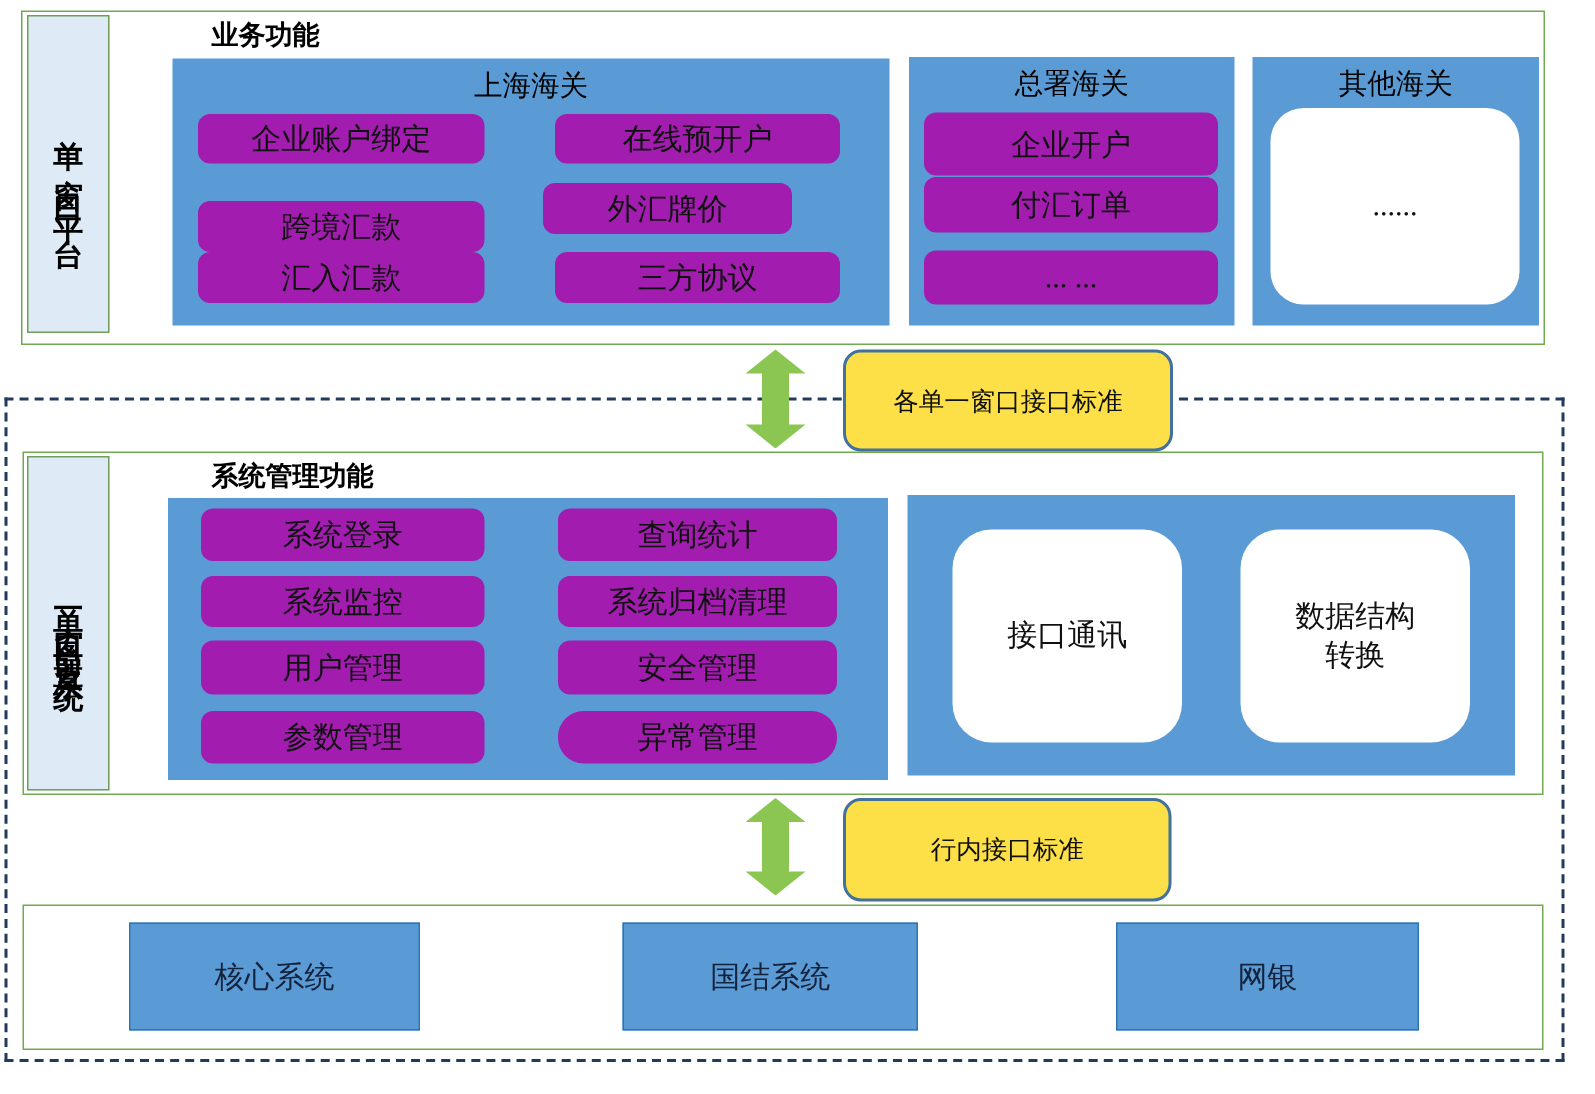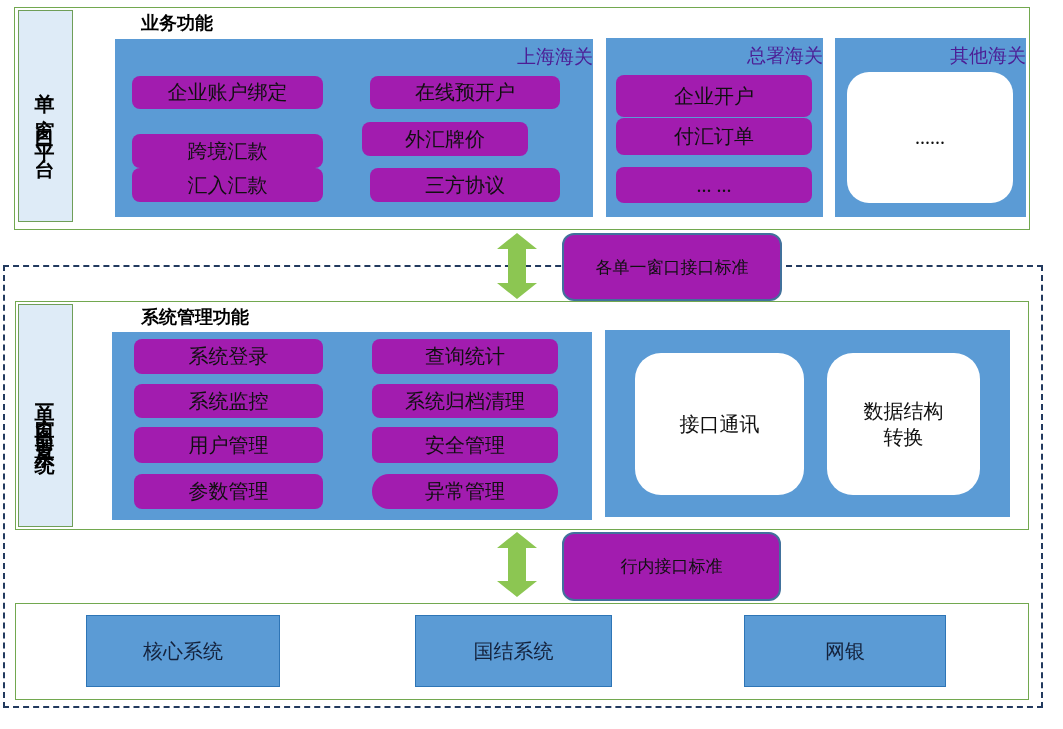--- a/index.html
+++ b/index.html
@@ -11,35 +11,35 @@
   .dashed-box{position:absolute;border:2px dashed #223a5e;z-index:0;}
   .side-label{
     position:absolute;background:#DEEBF7;border:1px solid #6f9e58;
     display:flex;align-items:center;justify-content:center;
     writing-mode:vertical-rl;text-orientation:upright;
     font-weight:bold;font-size:20px;color:#000;z-index:2;
   }
   .section-header{position:absolute;font-weight:bold;font-size:18px;color:#000;z-index:2;}
   .panel-blue{position:absolute;background:#5B9BD5;z-index:2;}
   .panel-title{
-    text-align:right;font-family:"Liberation Serif",serif;font-size:19px;
-    color:#4c1d95;padding-top:5px;
+    text-align:center;font-family:"Liberation Serif",serif;font-size:19px;
+    color:#000000;padding-top:5px;
   }
   .white-item{
     position:absolute;background:#a21caf;border-radius:8px;
     display:flex;align-items:center;justify-content:center;
     font-family:"Liberation Serif",serif;font-size:20px;color:#101010;
   }
   .white-bigbox{
     position:absolute;background:#fff;border-radius:22px;
     display:flex;align-items:center;justify-content:center;
     font-family:"Liberation Serif",serif;font-size:20px;color:#101010;text-align:center;
   }
   .callout{
-    position:absolute;background:#a21caf;border:2px solid #41719C;border-radius:12px;
+    position:absolute;background:#fde047;border:2px solid #41719C;border-radius:12px;
     display:flex;align-items:center;justify-content:center;
     font-family:"Liberation Serif",serif;font-size:17px;color:#101010;z-index:3;
   }
   .arrow{position:absolute;z-index:3;}
   .sys-rect{
     position:absolute;background:#5B9BD5;border:1px solid #2E75B6;
     display:flex;align-items:center;justify-content:center;
     font-family:"Liberation Serif",serif;font-size:20px;color:#14223c;z-index:2;
   }
   .wrap-narrow{display:inline-block;max-width:92px;text-align:center;line-height:1.3;}
@@ -101,21 +101,21 @@
     <div class="white-item" style="left:22px;top:52px;width:189px;height:34px;">系统监控</div>
     <div class="white-item" style="left:22px;top:95px;width:189px;height:36px;">用户管理</div>
     <div class="white-item" style="left:22px;top:142px;width:189px;height:35px;">参数管理</div>
     <div class="white-item" style="left:260px;top:7px;width:186px;height:35px;">查询统计</div>
     <div class="white-item" style="left:260px;top:95px;width:186px;height:36px;">安全管理</div>
     <div class="white-item" style="left:260px;top:52px;width:186px;height:34px;">系统归档清理</div>
     <div class="white-item" style="left:260px;top:142px;width:186px;height:35px;border-radius:17px;">异常管理</div>
   </div>
 
   <div class="panel-blue" style="left:605px;top:330px;width:405px;height:187px;">
-    <div class="white-bigbox" style="left:30px;top:23px;width:169px;height:142px;border-radius:26px;justify-content:center;">
+    <div class="white-bigbox" style="left:30px;top:23px;width:153px;height:142px;border-radius:26px;justify-content:center;">
       <span class="wrap-narrow">接口通讯</span>
     </div>
     <div class="white-bigbox" style="left:222px;top:23px;width:153px;height:142px;border-radius:26px;">
       <span class="wrap-narrow">数据结构转换</span>
     </div>
   </div>
 
   <div class="arrow" style="left:497px;top:532px;">
     <svg width="40" height="65" viewBox="0 0 40 65" xmlns="http://www.w3.org/2000/svg">
       <polygon points="20,0 40,16 29,16 29,49 40,49 20,65 0,49 11,49 11,16 0,16" fill="#8CC652"></polygon>

